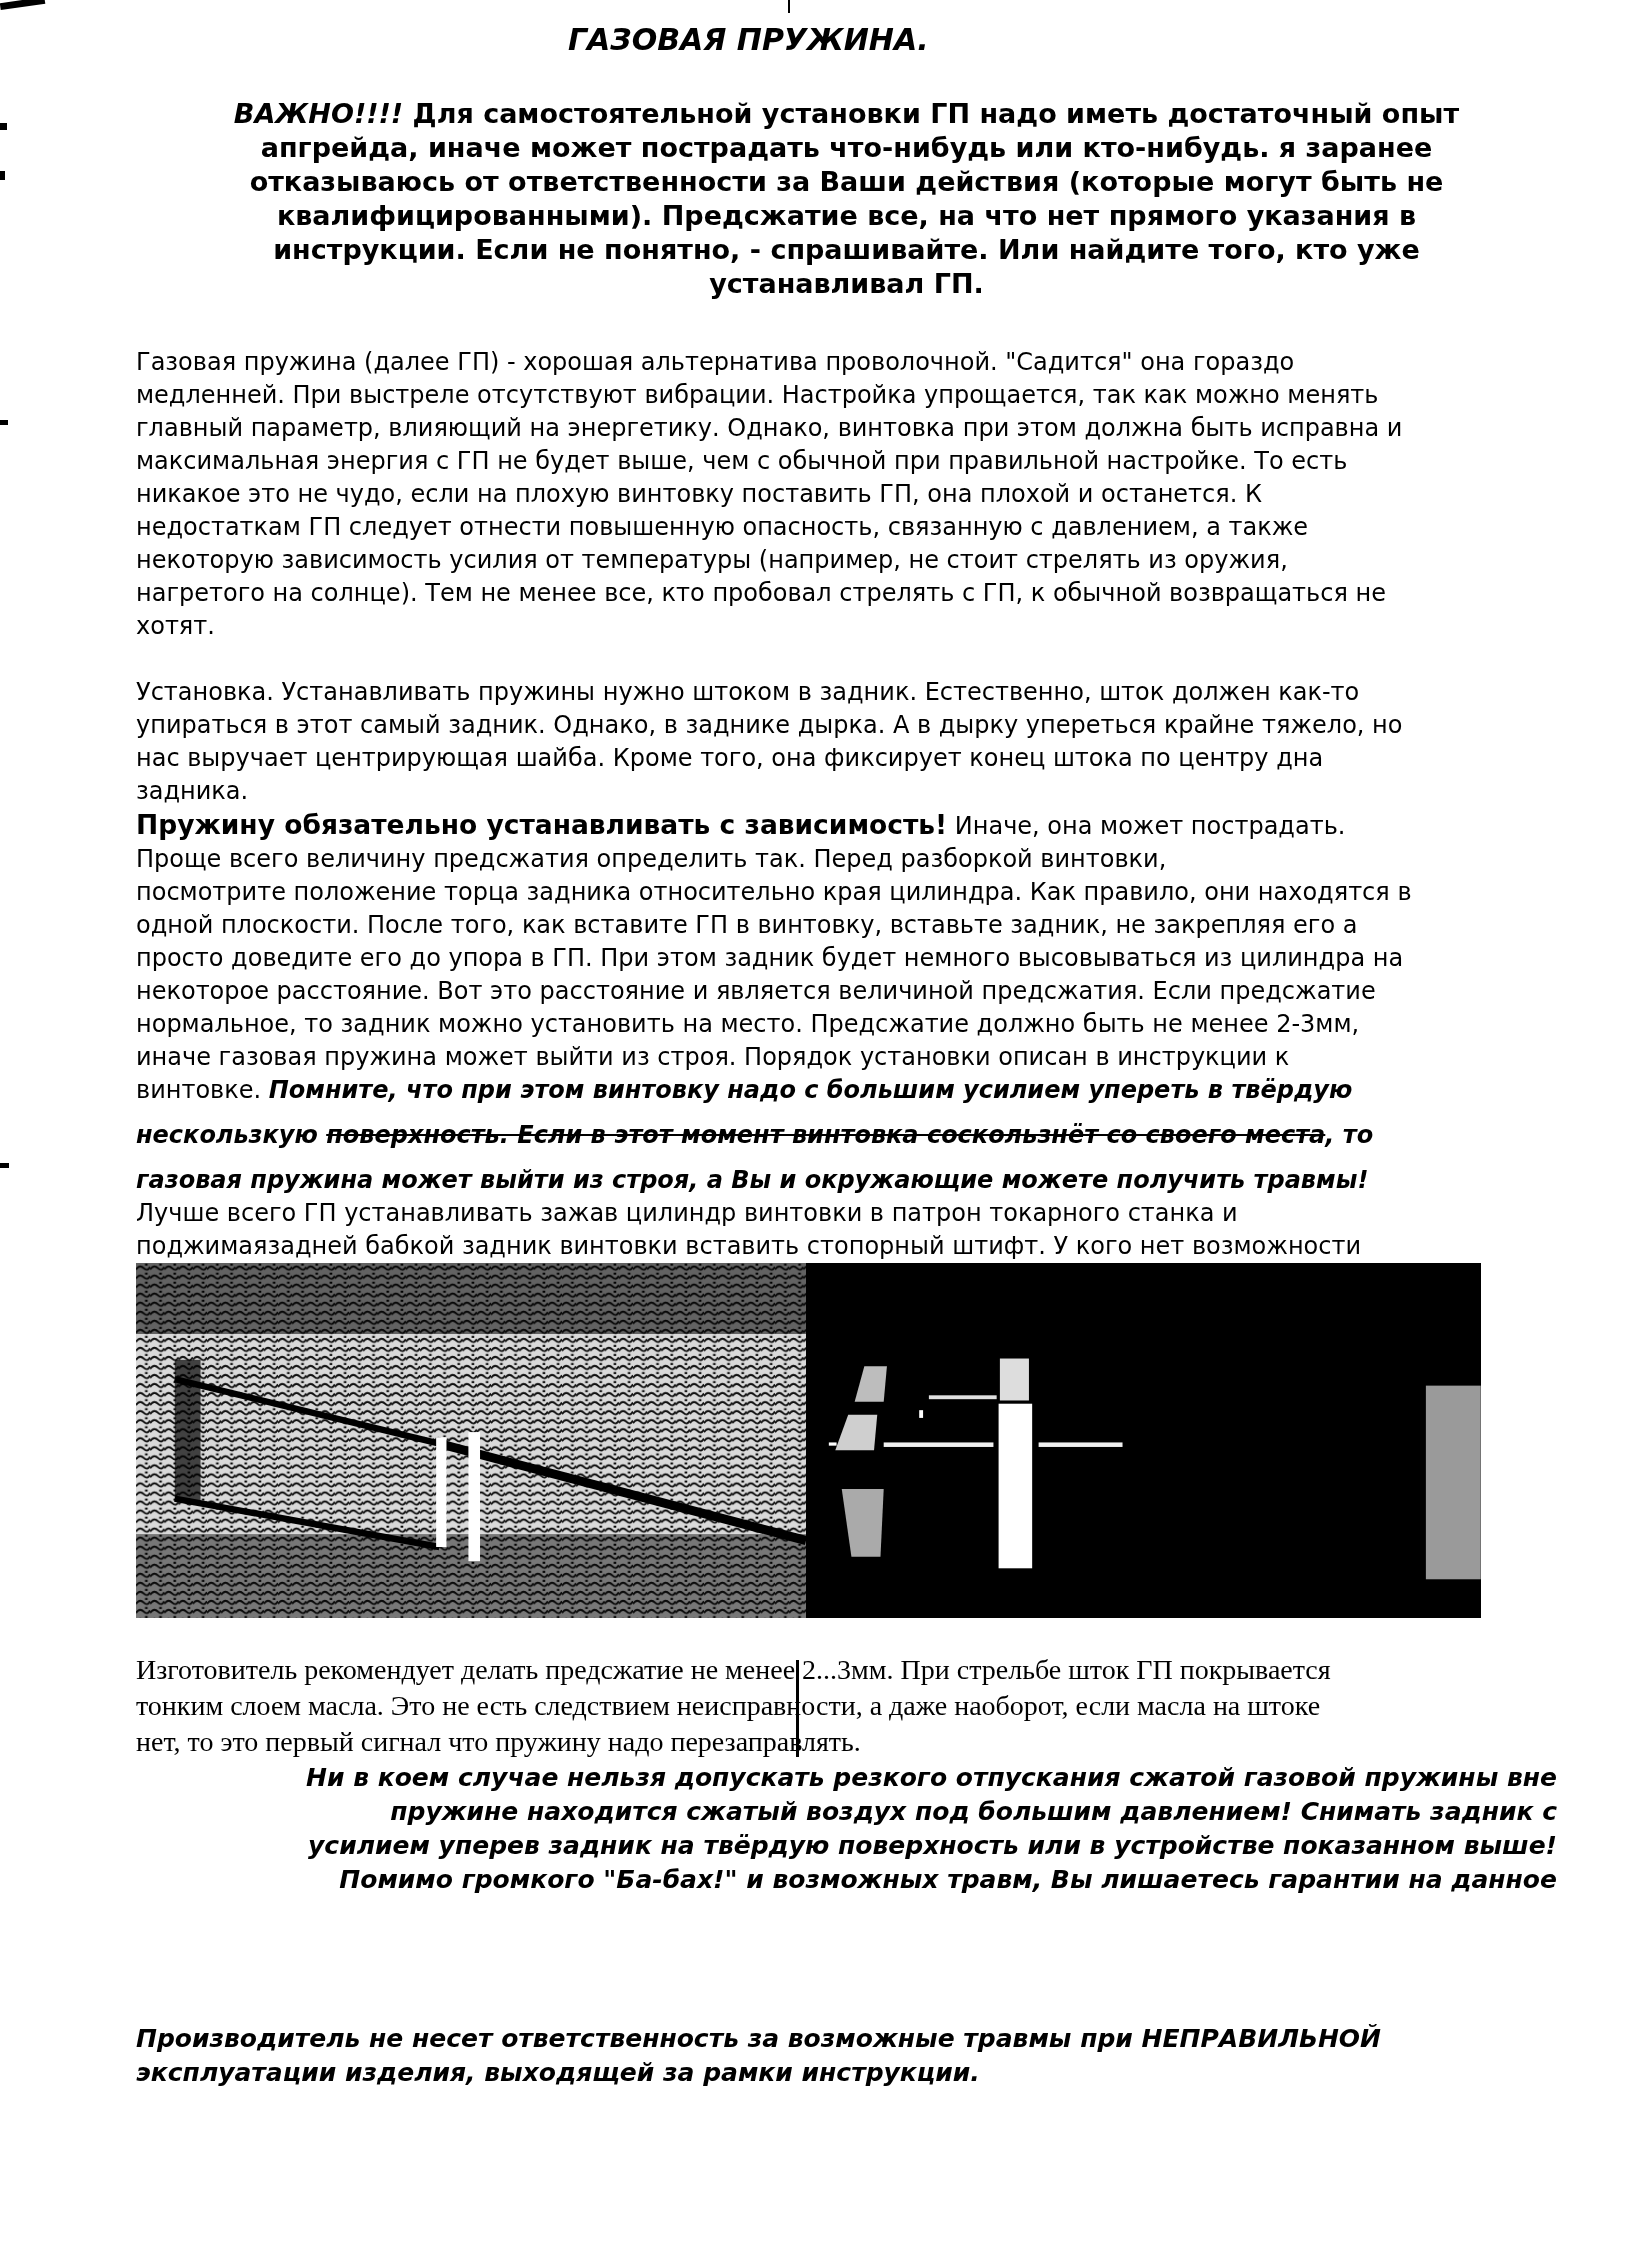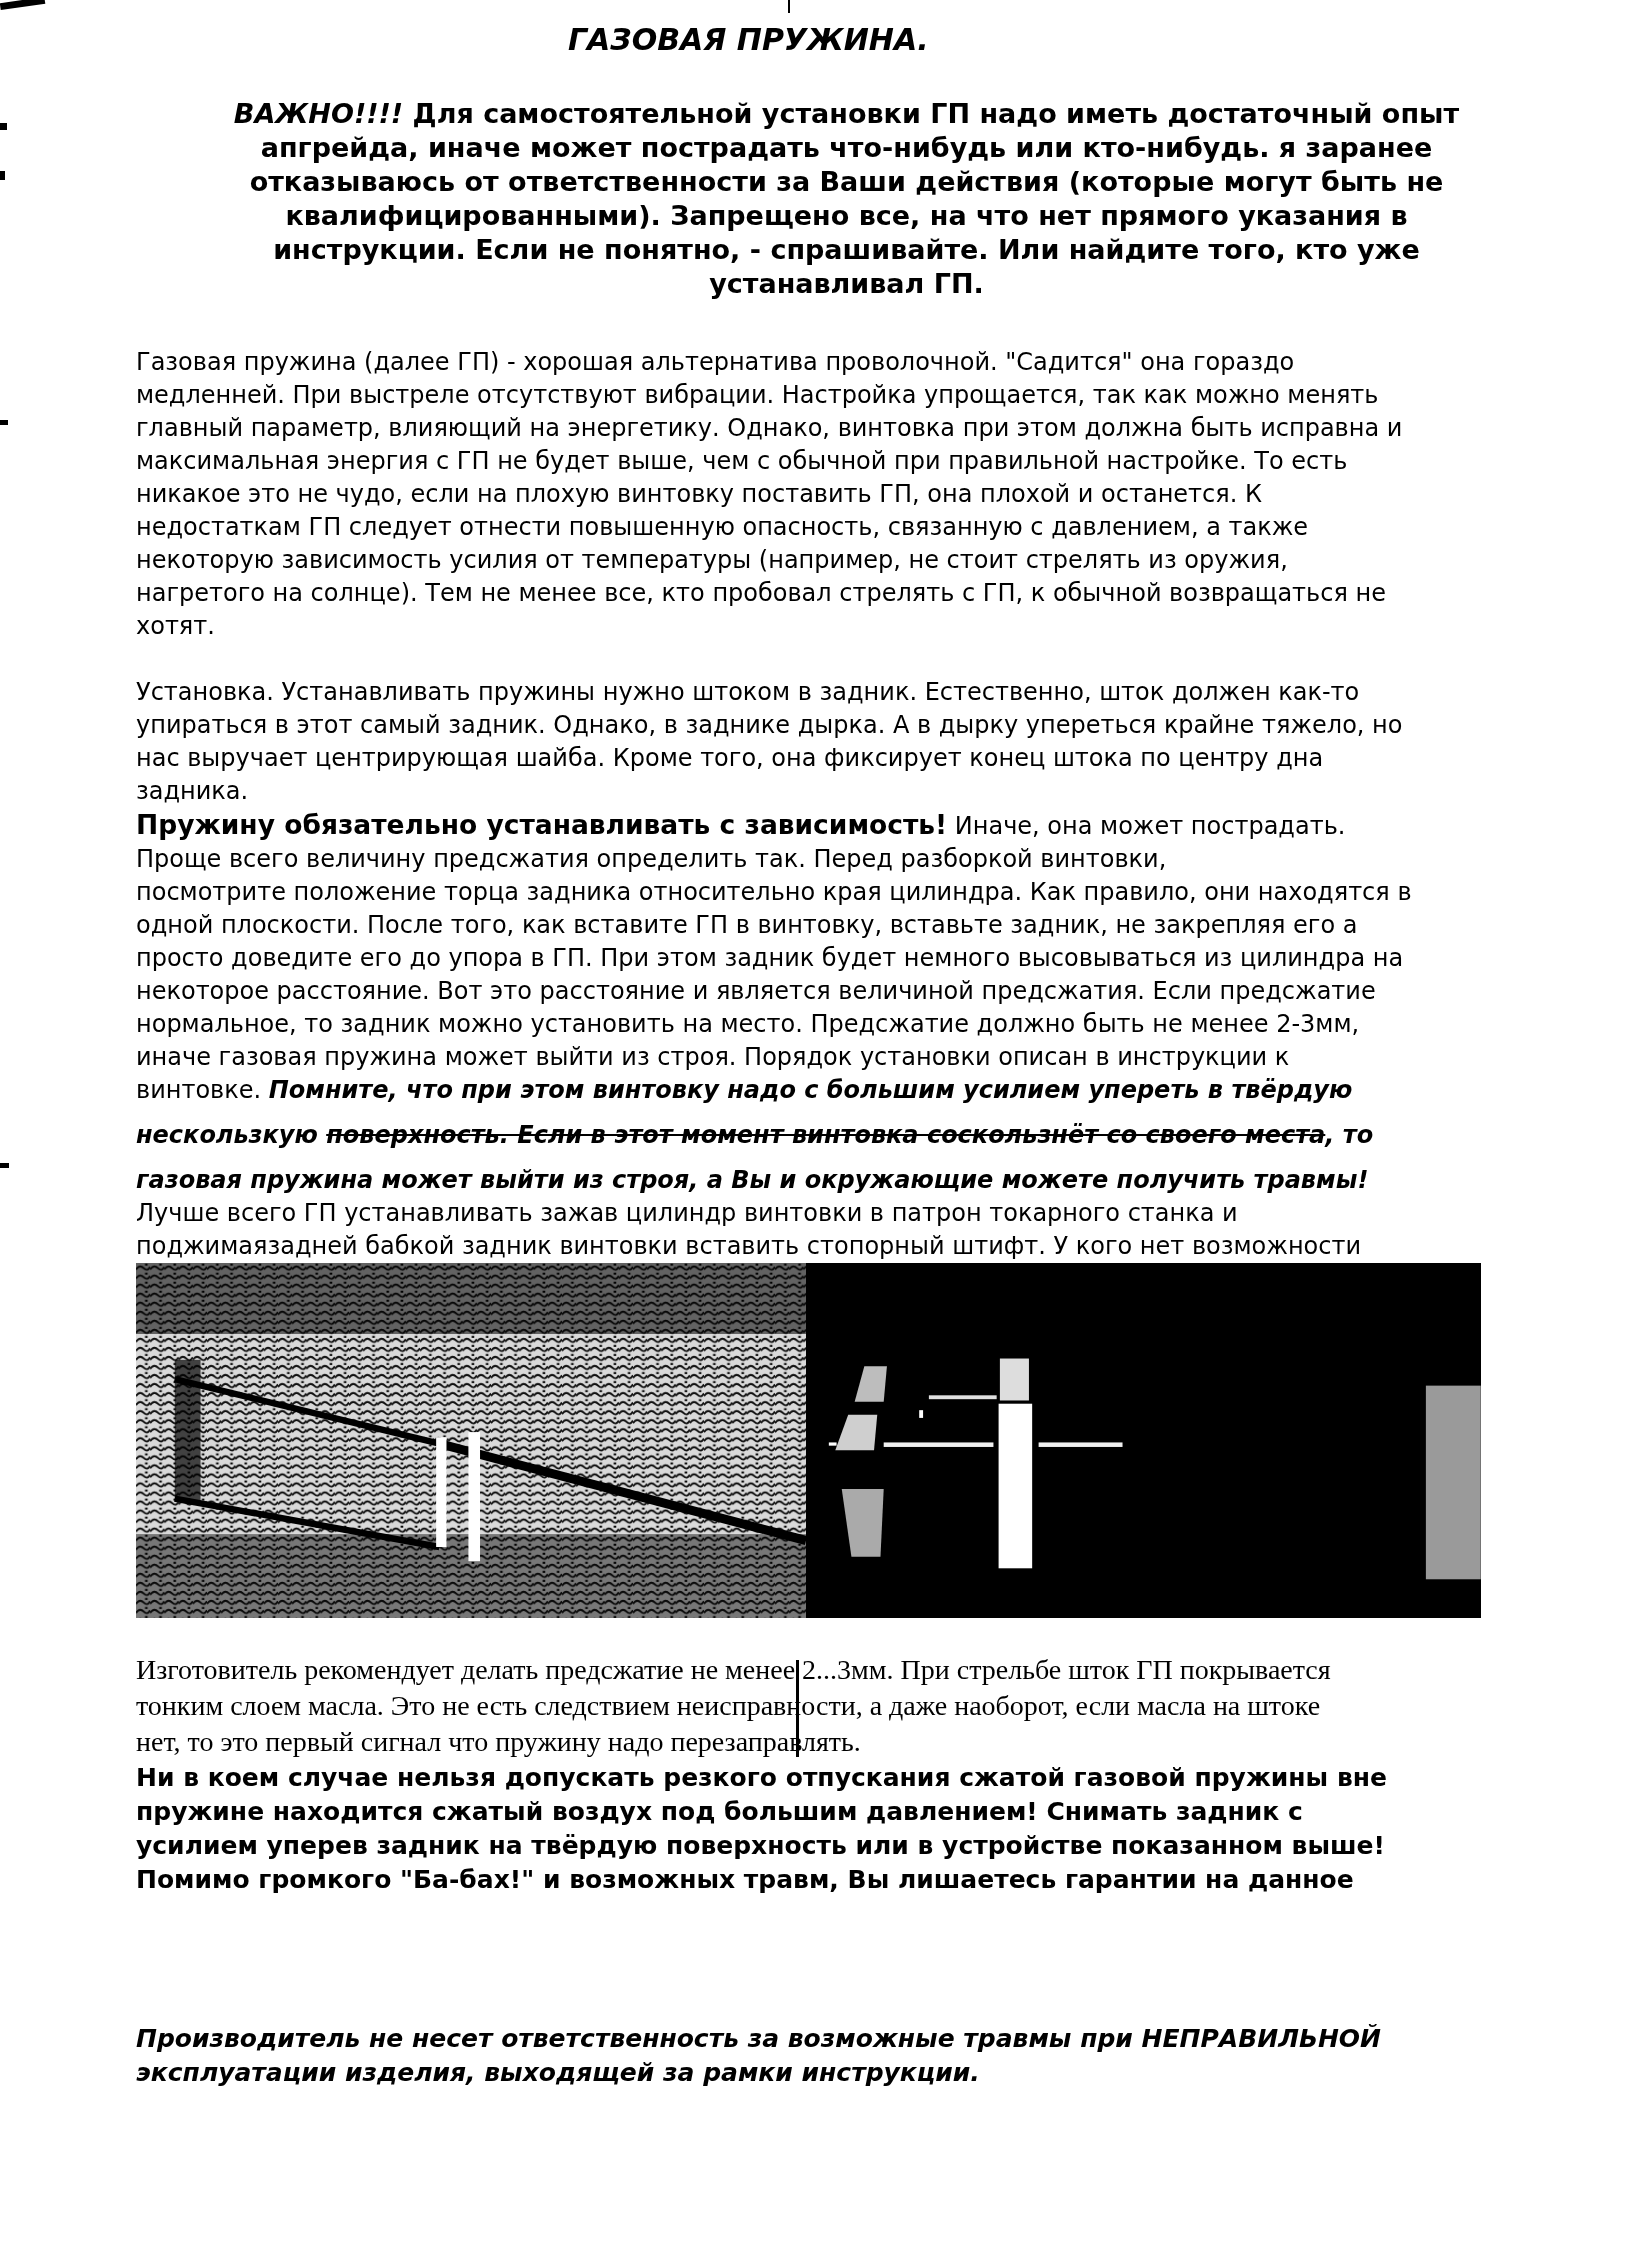--- a/index.html
+++ b/index.html
@@ -27,41 +27,41 @@
   .strike { text-decoration: line-through; }
   .photos { position: absolute; left: 136px; top: 1263px; width: 1345px; height: 355px; }
   .photo { position: absolute; top: 0; height: 355px; overflow: hidden; }
   .photo-left { left: 0; width: 670px; background: #1a1a1a; }
   .photo-right { left: 670px; width: 675px; background: #000; }
   .serif {
     font-family: "Liberation Serif", "DejaVu Serif", serif; font-size: 28px; line-height: 36px;
   }
   .p3 { top: 1652px; }
   .p4 {
-    top: 1761px; font-family: "DejaVu Sans", sans-serif; font-weight: bold; 
-    font-size: 25px; line-height: 34px;
+    top: 1761px; font-family: "DejaVu Sans", sans-serif; font-weight: bold; font-style: italic;
+    font-size: 25px; line-height: 34px; text-align: right;
   }
   .p5 {
     top: 2022px; font-family: "DejaVu Sans", sans-serif; font-weight: bold; font-style: italic;
     font-size: 25px; line-height: 34px;
   }
   .speck { position: absolute; background: #000; }
 </style>
 </head>
 <body>
 
 <div class="page">
 
   <div class="title">ГАЗОВАЯ ПРУЖИНА.</div>
 
   <div class="block warn">
     <span class="line"><span class="lead">ВАЖНО!!!!</span><span> Для самостоятельной установки ГП надо иметь достаточный опыт</span></span>
     <span class="line">апгрейда, иначе может пострадать что-нибудь или кто-нибудь. я заранее</span>
     <span class="line">отказываюсь от ответственности за Ваши действия (которые могут быть не</span>
-    <span class="line">квалифицированными). Запрещено все, на что нет прямого указания в</span>
+    <span class="line">квалифицированными). Предсжатие все, на что нет прямого указания в</span>
     <span class="line">инструкции. Если не понятно, - спрашивайте. Или найдите того, кто уже</span>
     <span class="line">устанавливал ГП.</span>
   </div>
 
   <div class="block para p1">
     <span class="line"> Газовая пружина (далее ГП) - хорошая альтернатива проволочной. "Садится" она гораздо</span>
     <span class="line">медленней. При выстреле отсутствуют вибрации. Настройка упрощается, так как можно менять</span>
     <span class="line">главный параметр, влияющий на энергетику. Однако, винтовка при этом должна быть исправна и</span>
     <span class="line">максимальная энергия с ГП не будет выше, чем с обычной при правильной настройке. То есть</span>
     <span class="line">никакое это не чудо, если на плохую винтовку поставить ГП, она плохой и останется. К</span>

